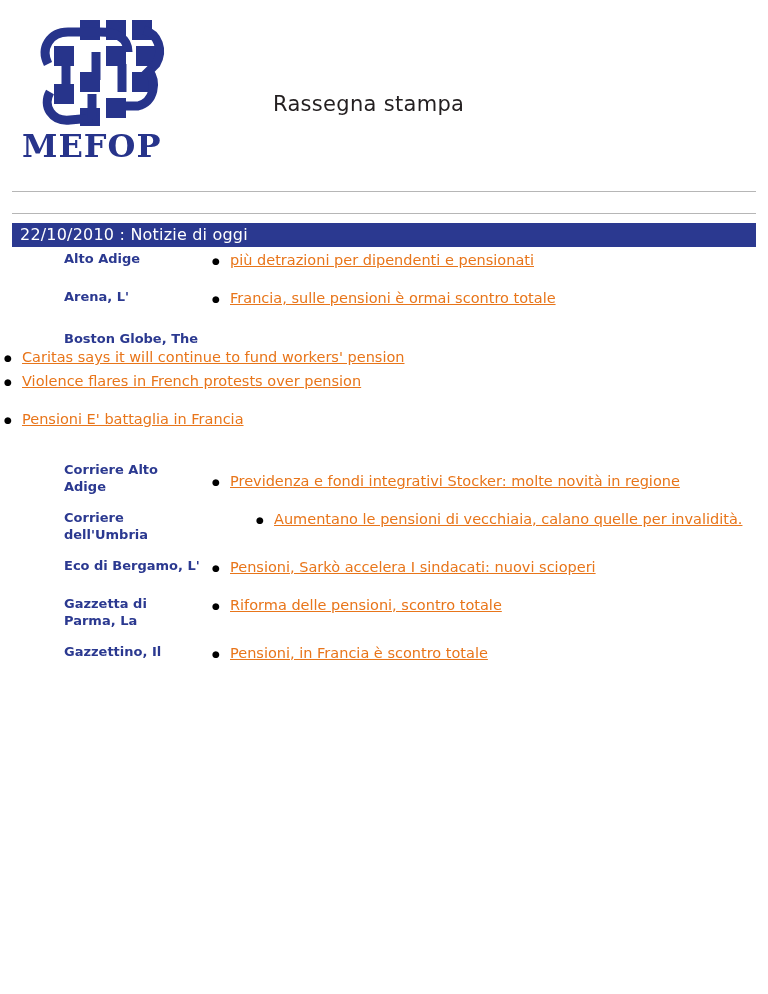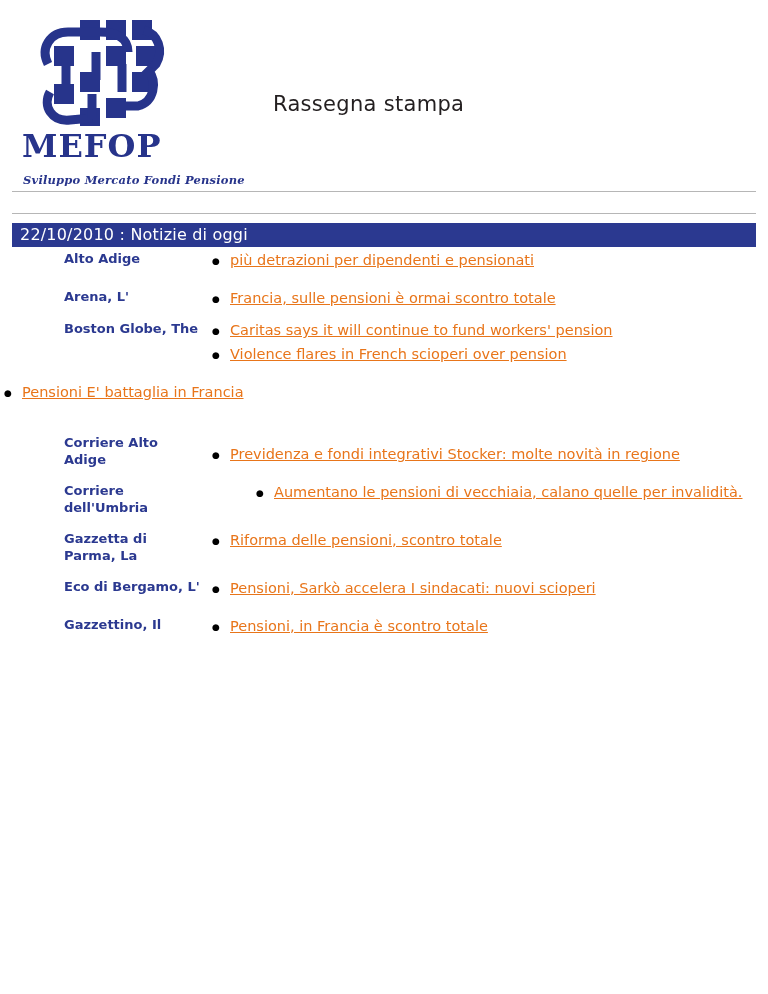--- a/index.html
+++ b/index.html
@@ -182,21 +182,20 @@
             <path d="M30 40 L30 72"></path>
             <path d="M60 34 L60 62"></path>
             <path d="M86 46 L86 74"></path>
             <path d="M112 52 C122 64, 118 84, 102 88 L80 88"></path>
             <path d="M14 74 C6 88, 16 104, 34 102 L56 100"></path>
             <path d="M56 76 L56 100"></path>
           </g>
         </svg>
       </div>
       <div class="logo-word">MEFOP</div>
-      <div class="logo-tag">Sviluppo Mercato Fondi Pensione</div>
     </div>
     <div class="doc-title">Rassegna stampa</div>
   </div>
 
   <div class="rule r1"></div>
   <div class="rule r2"></div>
 
   <div class="date-bar">22/10/2010 : Notizie di oggi</div>
 
   <div class="listing">
@@ -211,30 +210,30 @@
       </div>
       <div class="row" style="margin-top: 14px;">
         <div class="source">Arena, L'</div>
         <div class="articles">
           <div class="article">
             <span class="bullet"></span>
             <a class="article-link">Francia, sulle pensioni è ormai scontro totale</a>
           </div>
         </div>
       </div>
-      <div class="row" style="margin-top: 8px;">
+      <div class="row" style="margin-top: 18px; flex-direction: column;">
         <div class="source">Boston Globe, The</div>
         <div class="articles">
           <div class="article">
             <span class="bullet"></span>
             <a class="article-link">Caritas says it will continue to fund workers' pension</a>
           </div>
           <div class="article">
             <span class="bullet"></span>
-            <a class="article-link">Violence flares in French scioperi over pension</a>
+            <a class="article-link">Violence flares in French protests over pension</a>
           </div>
         </div>
       </div>
       <div class="row" style="margin-top: 14px;">
         <div class="articles">
           <div class="article">
             <span class="bullet"></span>
             <a class="article-link">Pensioni E' battaglia in Francia</a>
           </div>
         </div>
@@ -251,38 +250,38 @@
       <div class="row" style="margin-top: 14px; gap: 44px;">
         <div class="source">Corriere dell'Umbria</div>
         <div class="articles">
           <div class="article">
             <span class="bullet"></span>
             <a class="article-link">Aumentano le pensioni di vecchiaia, calano quelle per invalidità.</a>
           </div>
         </div>
       </div>
       <div class="row" style="margin-top: 14px;">
+        <div class="source">Eco di Bergamo, L'</div>
+        <div class="articles">
+          <div class="article">
+            <span class="bullet"></span>
+            <a class="article-link">Pensioni, Sarkò accelera I sindacati: nuovi scioperi</a>
+          </div>
+        </div>
+      </div>
+      <div class="row" style="margin-top: 14px;">
         <div class="source">Gazzetta di Parma, La</div>
         <div class="articles">
           <div class="article">
             <span class="bullet"></span>
             <a class="article-link">Riforma delle pensioni, scontro totale</a>
           </div>
         </div>
       </div>
       <div class="row" style="margin-top: 14px;">
-        <div class="source">Eco di Bergamo, L'</div>
-        <div class="articles">
-          <div class="article">
-            <span class="bullet"></span>
-            <a class="article-link">Pensioni, Sarkò accelera I sindacati: nuovi scioperi</a>
-          </div>
-        </div>
-      </div>
-      <div class="row" style="margin-top: 14px;">
         <div class="source">Gazzettino, Il</div>
         <div class="articles">
           <div class="article">
             <span class="bullet"></span>
             <a class="article-link">Pensioni, in Francia è scontro totale</a>
           </div>
         </div>
       </div>
     </div>
 

